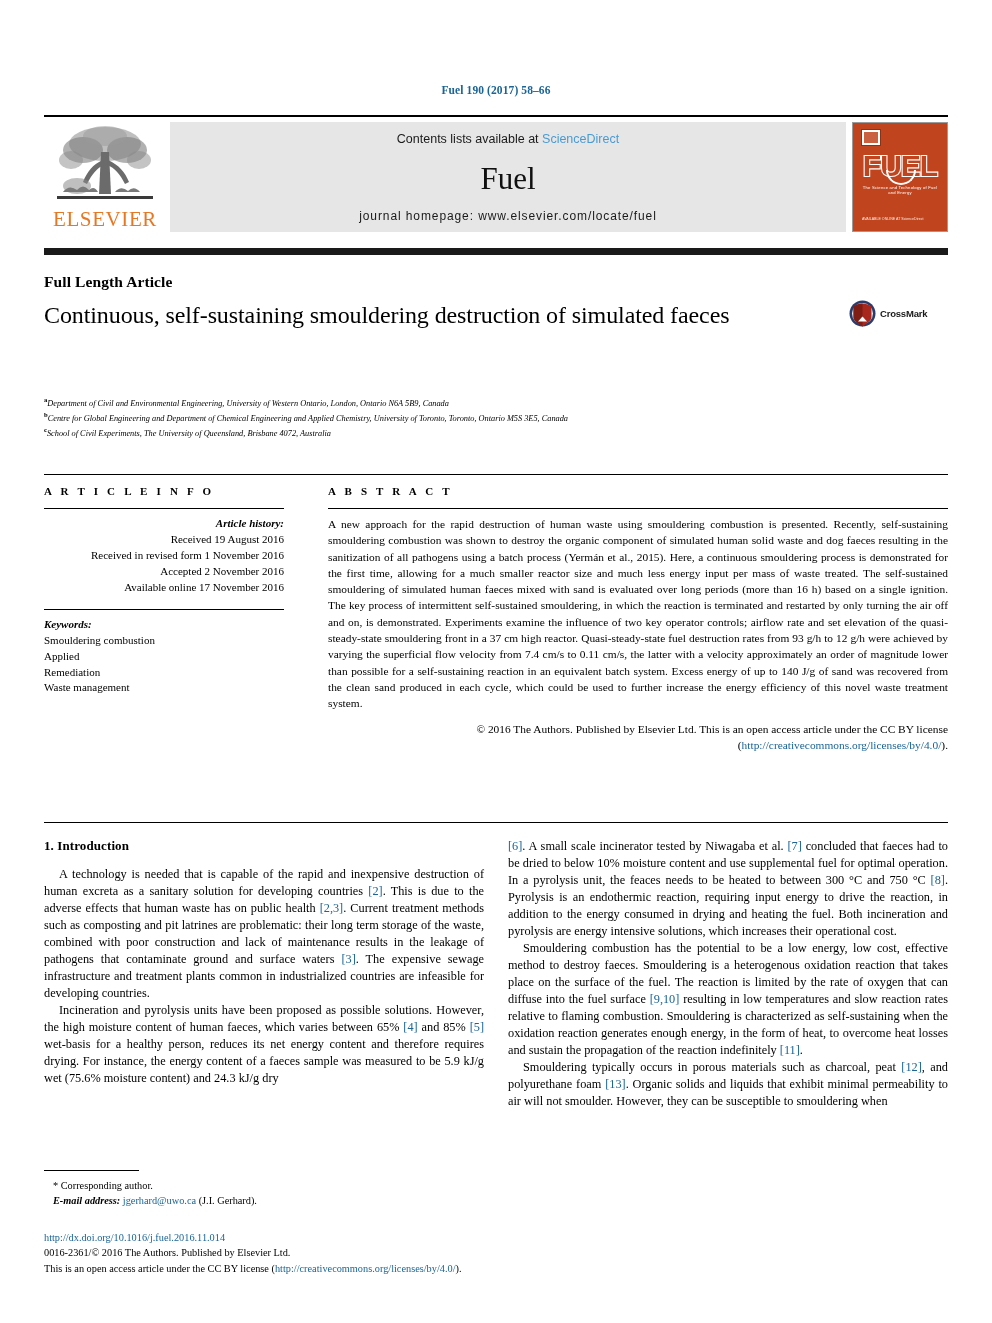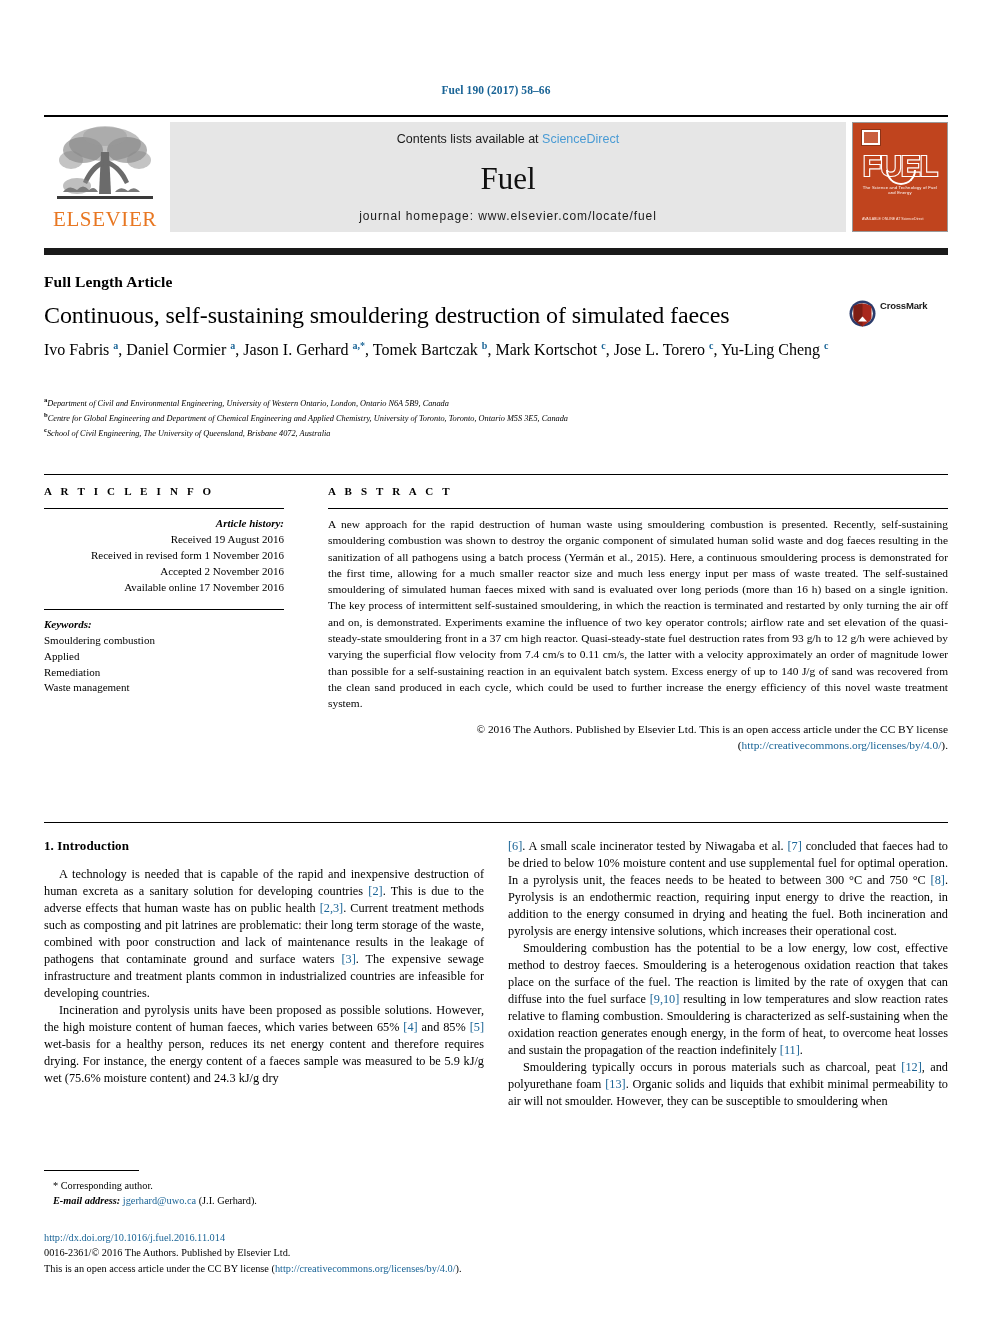--- a/index.html
+++ b/index.html
@@ -147,21 +147,21 @@
     font-size:15.5px; font-weight:bold;
     letter-spacing:.1px;
   }
   .title {
     position:absolute; top:290px; left:44px; width:790px;
     font-size:24px; line-height:1.16;
     letter-spacing:-.1px;
   }
   .crossmark {
     position:absolute; top:288px; left:849px;
-    display:flex; gap:4px;
+    display:flex; align-items:center; gap:4px;
   }
   .crossmark-word {
     font-family:"Liberation Sans", sans-serif;
     font-size:9.5px; font-weight:bold; color:#1a1a1a;
     letter-spacing:-.2px;
   }
 
   
   .authors {
     position:absolute; top:327px; left:44px; width:890px;
@@ -309,26 +309,25 @@
     <svg width="27" height="27" viewBox="0 0 27 27">
       <circle cx="13.5" cy="13.5" r="13" fill="#2b3b6b"></circle>
       <circle cx="13.5" cy="13.5" r="10.5" fill="#f0f0f0"></circle>
       <path d="M13.5 3.5 c5 0 9 3 9 3 v11 c0 3 -5 6 -9 9 c-4 -3 -9 -6 -9 -9 v-11 c0 0 4 -3 9 -3 z" fill="#a9281d"></path>
       <path d="M13.5 3.5 v23 c-4 -3 -9 -6 -9 -9 v-11 c0 0 4 -3 9 -3 z" fill="#7d1d14"></path>
       <path d="M9 21.5 l4.5 -5 l4.5 5 z" fill="#ffffff"></path>
     </svg>
     <span class="crossmark-word">CrossMark</span>
   </div>
 
-  <div class="authors">Ivo Fabris <sup>a</sup>, Daniel Cormier <sup>a</sup>, Jason I. Gerhard <sup>a,*</sup>, Tomek Bartczak <sup>b</sup>, Mark Kortschot <sup>c</sup>, Jose L. Torero <sup>c</sup>, Yu-Ling Cheng <sup>c</sup></div>
 
   <div class="affils">
     <div><sup>a</sup><span>Department of Civil and Environmental Engineering, University of Western Ontario, London, Ontario N6A 5B9, Canada</span></div>
     <div><sup>b</sup><span>Centre for Global Engineering and Department of Chemical Engineering and Applied Chemistry, University of Toronto, Toronto, Ontario M5S 3E5, Canada</span></div>
-    <div><sup>c</sup><span>School of Civil Engineering, The University of Queensland, Brisbane 4072, Australia</span></div>
+    <div><sup>c</sup><span>School of Civil Experiments, The University of Queensland, Brisbane 4072, Australia</span></div>
   </div>
 
   <div class="infoabs">
 
     <div class="infocol">
       <div class="sec-head">A R T I C L E   I N F O</div>
       <div class="rule"></div>
       <div class="hist">
         <div class="lbl">Article history:</div>
         <div>Received 19 August 2016</div>

